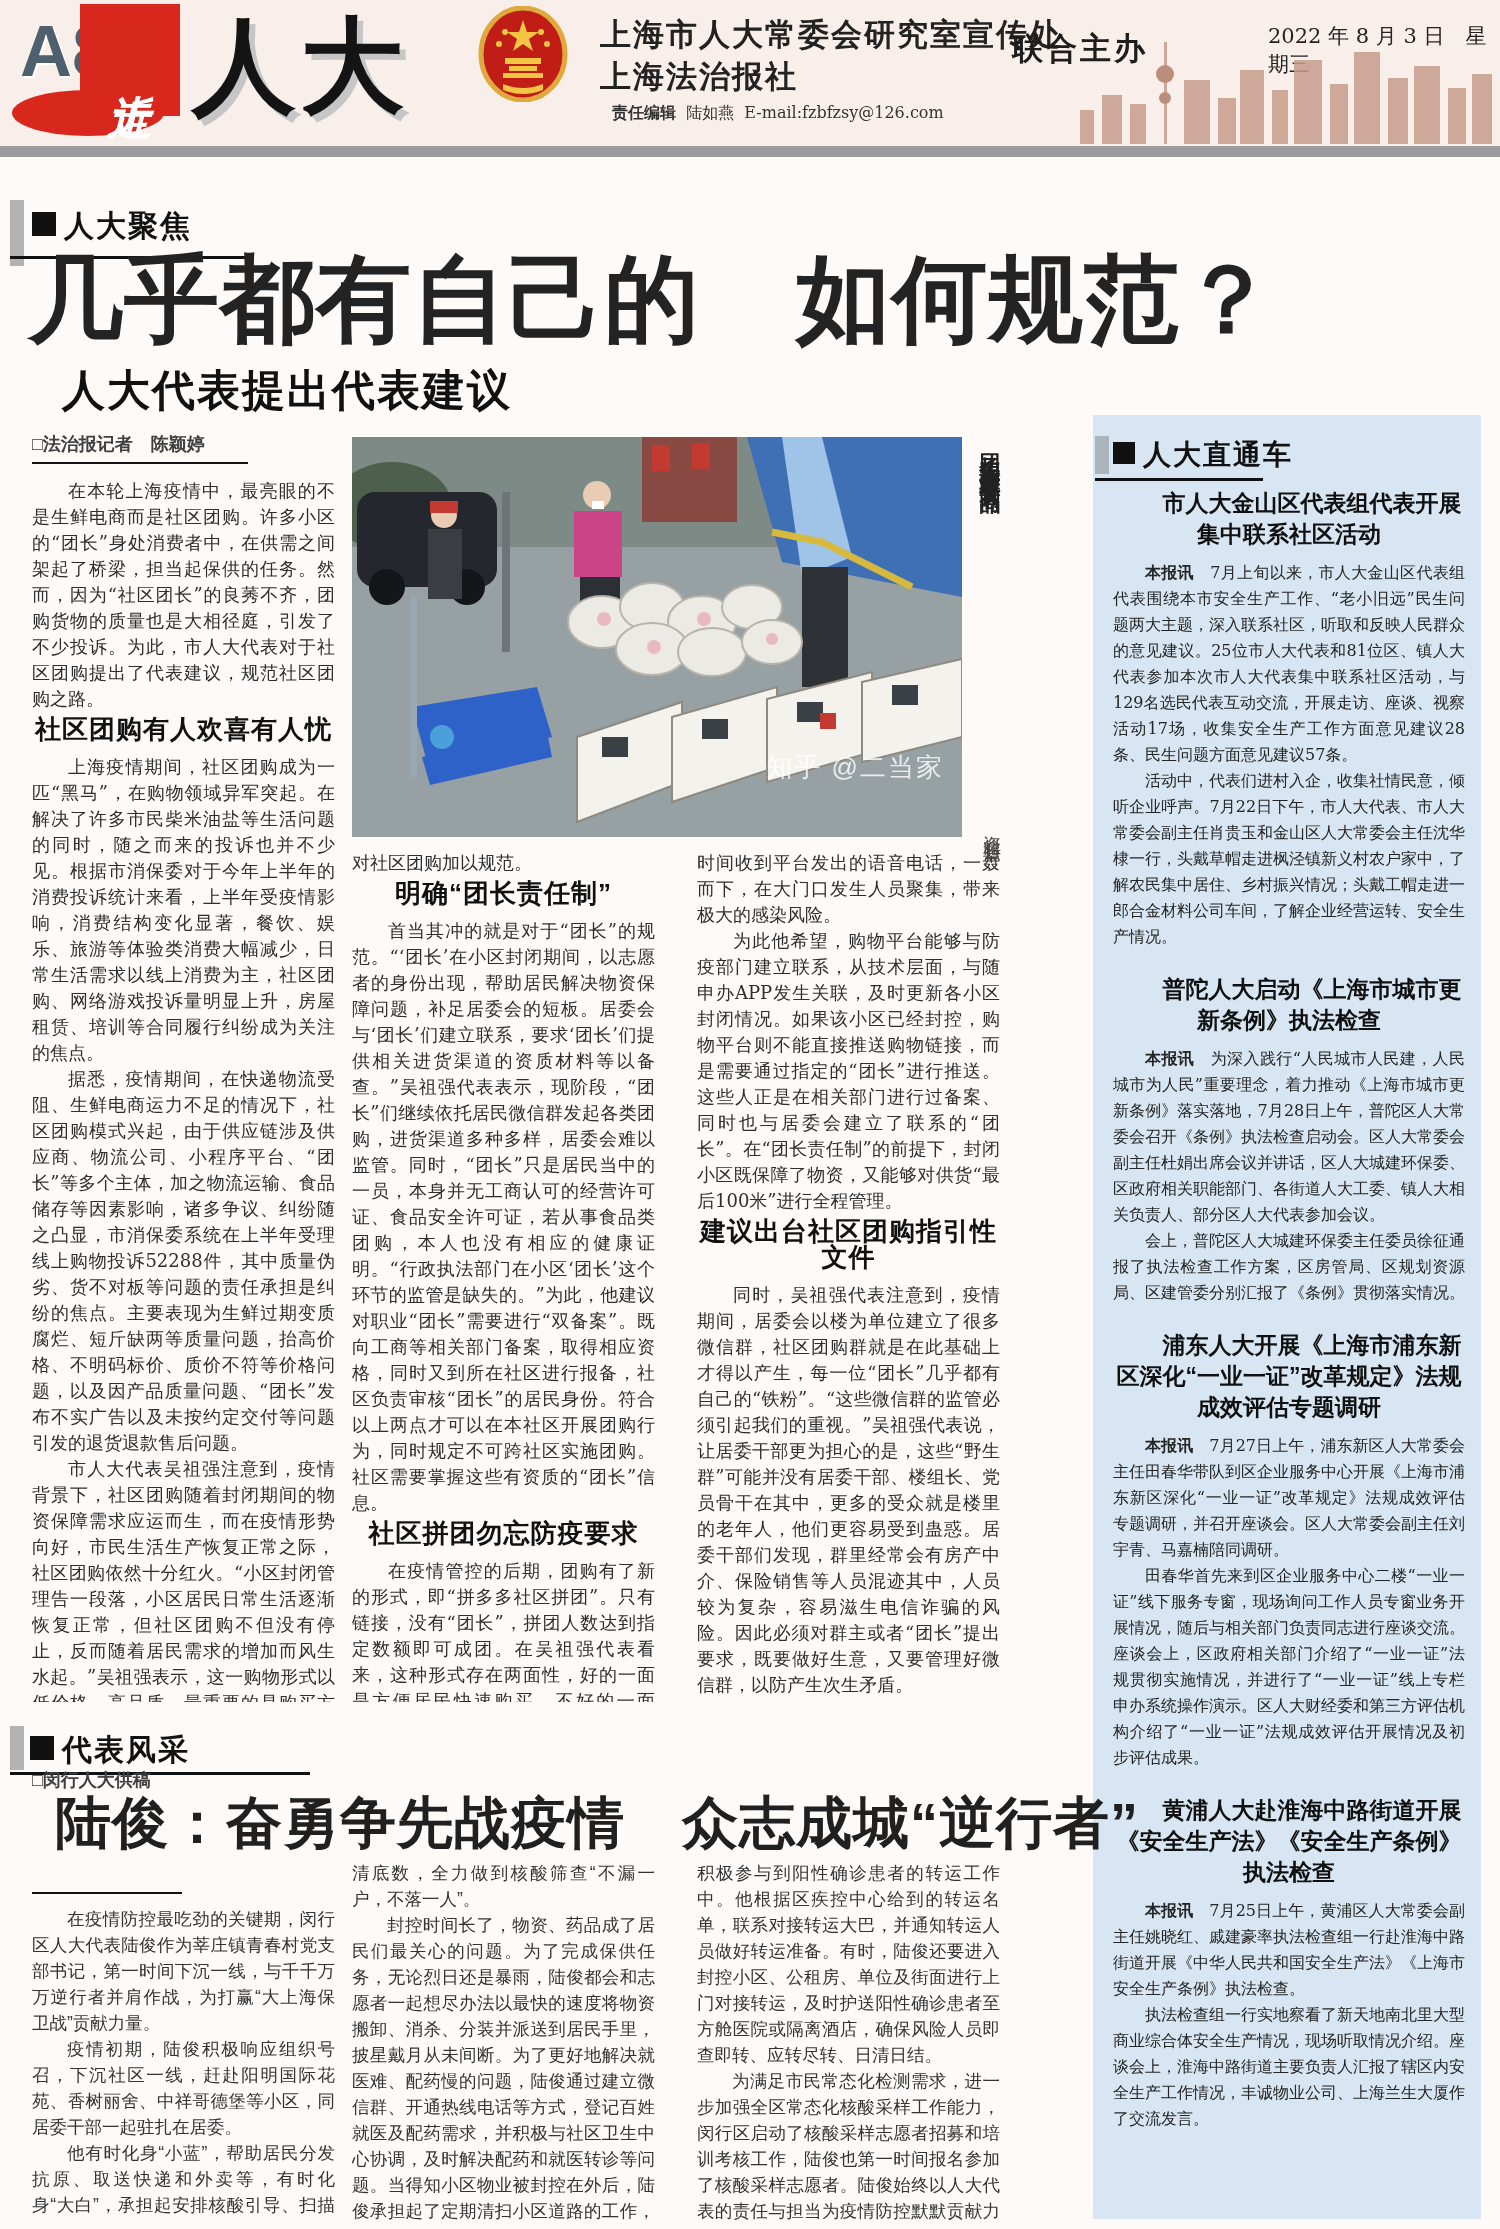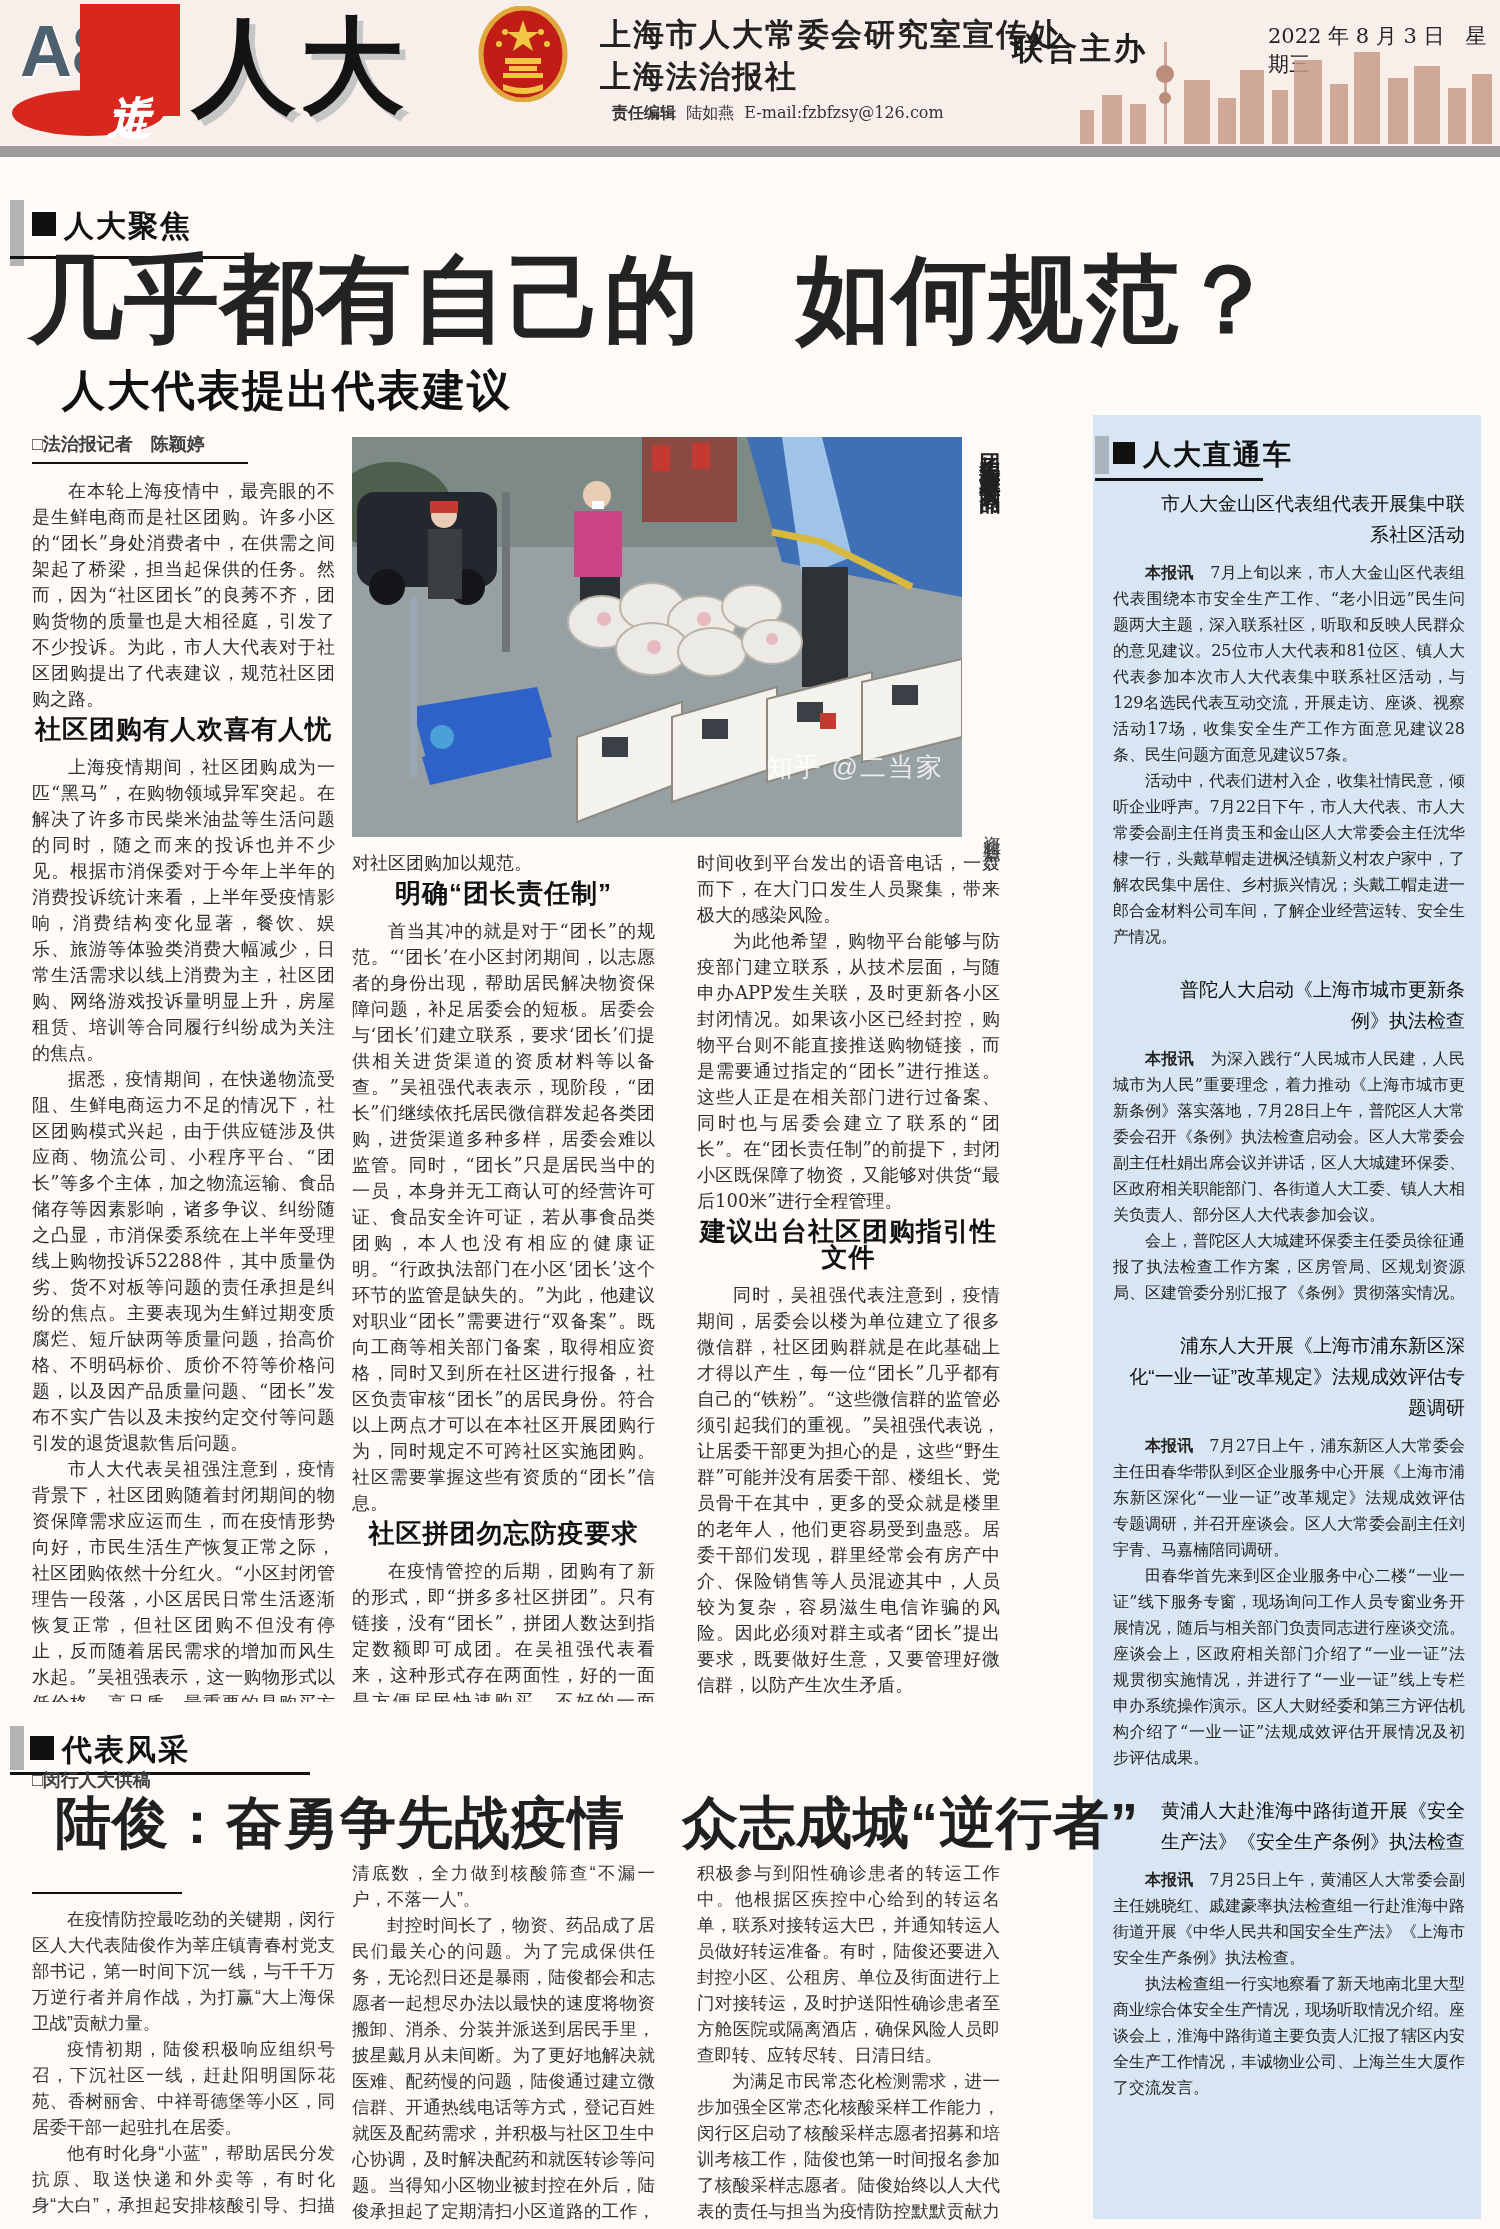--- a/index.html
+++ b/index.html
@@ -53,22 +53,22 @@
   .wm{position:absolute;right:18px;bottom:52px;font-family:"Liberation Sans",sans-serif;
       font-size:26px;color:rgba(255,255,255,.8);letter-spacing:2px;}
   .capstrip{left:964px;top:437px;width:40px;height:400px;writing-mode:vertical-rl;
       display:flex;justify-content:space-between;font-family:"Liberation Sans",sans-serif;}
   .cap{font-size:21px;font-weight:700;color:#222;letter-spacing:3px;}
   .credit{font-size:18px;color:#444;letter-spacing:4px;}
   
   .sbpanel{left:1093px;top:415px;width:388px;height:1804px;background:#d7e6f2;}
   .sbcontent{left:1113px;top:486px;width:352px;height:1720px;overflow:hidden;
       font-size:16px;line-height:26px;text-align:justify;color:#252525;}
-  .sb-title{margin:24px 0 10px;font-family:"Liberation Sans",sans-serif;font-weight:400;
-      font-size:19px;line-height:31px;text-indent:2em;color:#101010;text-align:right;}
+  .sb-title{margin:24px 0 10px;font-family:"Liberation Sans",sans-serif;font-weight:700;
+      font-size:23px;line-height:31px;text-indent:2em;color:#101010;text-align:center;}
   .sb-item:first-child .sb-title{margin-top:2px;}
   .sbcontent p.para{margin:0;text-indent:2em;}
   .sbcontent p b{font-family:"Liberation Sans",sans-serif;}
   
   .p-headline{left:55px;top:1786px;width:1040px;font-family:"Liberation Sans",sans-serif;
       font-weight:900;font-size:56px;color:#202020;letter-spacing:1px;white-space:nowrap;}
   .pflow{font-family:"Liberation Sans",sans-serif;font-size:17.5px;line-height:26px;
       text-align:justify;overflow:hidden;color:#333;}
   .pflow p.para{margin:0;text-indent:2em;}
   .pflow p.noind{text-indent:0;}

